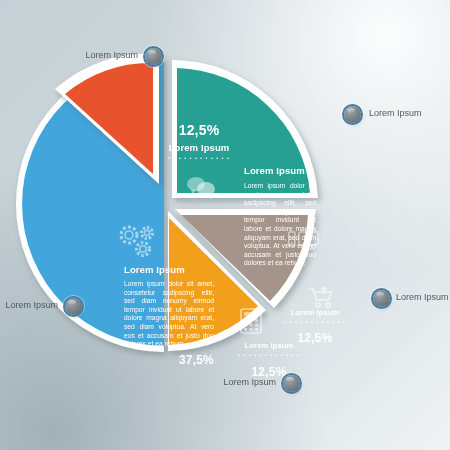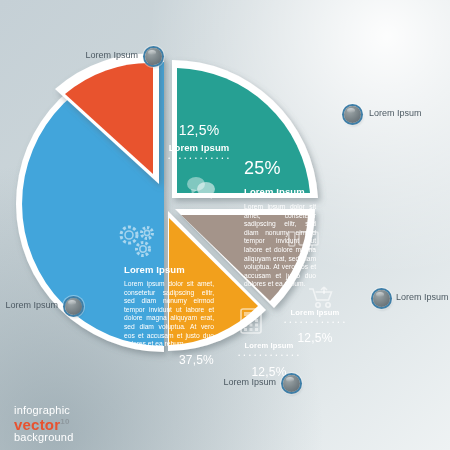--- a/index.html
+++ b/index.html
@@ -14,21 +14,21 @@
       radial-gradient(circle at 86% 8%, rgba(255,255,255,0.95) 0%, rgba(255,255,255,0.0) 42%),
       radial-gradient(circle at 12% 96%, rgba(120,140,150,0.55) 0%, rgba(120,140,150,0.0) 46%),
       linear-gradient(135deg,#c5d0d6 0%,#cbd5d9 28%,#d6dee1 58%,#e4eaec 82%,#eef2f3 100%);
   }
   
   #pie{position:absolute;left:12px;top:46px;width:315px;height:320px;}
   #pie svg{display:block;overflow:visible;}
 
   
   .slice-txt{position:absolute;color:#ffffff;pointer-events:none;}
-  .pct{font-size:17px;letter-spacing:.2px;}
+  .pct{font-size:17px;letter-spacing:.2px;font-weight:bold;}
   .pct-sm{font-size:12px;}
   .head{font-size:9.5px;font-weight:bold;letter-spacing:.1px;}
   .head-sm{font-size:7.6px;}
   .body{font-size:6.7px;line-height:8.6px;text-align:justify;}
   .dots{font-size:5px;letter-spacing:1.1px;line-height:5px;}
 
   
   #red-block{left:148px;top:76px;width:78px;text-align:center;}
   #red-block .pct{font-size:14px;}
   
@@ -146,21 +146,20 @@
       <div class="dots" style="margin-top:3px">• • • • • • • • • • • •</div>
     </div>
     <svg class="icon-svg" style="left:174px;top:128px" width="30" height="26" viewBox="0 0 30 26">
       <ellipse cx="10" cy="10" rx="9" ry="7" fill="#ffffff" fill-opacity="0.42"></ellipse>
       <path d="M5 15 l1 5 l5 -4 z" fill="#ffffff" fill-opacity="0.42"></path>
       <ellipse cx="20" cy="15" rx="9" ry="7" fill="#ffffff" fill-opacity="0.55"></ellipse>
       <path d="M24 20 l2 5 l-6 -3 z" fill="#ffffff" fill-opacity="0.55"></path>
     </svg>
 
     <div class="slice-txt" id="teal-block">
-      <div class="pct">25%</div>
       <div class="head">Lorem Ipsum</div>
       <div class="body">Lorem ipsum dolor sit amet, consetetur sadipscing elitr, sed diam nonumy eirmod tempor invidunt ut labore et dolore magna aliquyam erat, sed diam voluptua. At vero eos et accusam et justo duo dolores et ea rebum.</div>
     </div>
     <svg class="icon-svg" style="left:296px;top:238px" width="28" height="26" viewBox="0 0 28 26">
       <g fill="none" stroke="#ffffff" stroke-opacity="0.6" stroke-width="1.6">
         <path d="M1 5 h4 l3.5 11 h12 l3 -8 h-16"></path>
         <circle cx="10" cy="21" r="2.2"></circle>
         <circle cx="20" cy="21" r="2.2"></circle>
         <path d="M16 10 v-7 M16 3 l-3 3 M16 3 l3 3"></path>
       </g>
@@ -228,19 +227,14 @@
 
   <div class="pin" style="left:373px;top:290px"></div>
   <div class="callout" style="left:396px;top:292px">Lorem Ipsum</div>
 
   <div class="pin" style="left:283px;top:375px"></div>
   <div class="callout right" style="left:198px;top:377px;width:78px">Lorem Ipsum</div>
 
   <div class="pin" style="left:65px;top:298px"></div>
   <div class="callout right" style="left:-20px;top:300px;width:78px">Lorem Ipsum</div>
 
-  <div id="brand">
-    <div class="l1">infographic</div>
-    <div class="l2"><span>vector</span><sup>10</sup></div>
-    <div class="l3">background</div>
-  </div>
 
 </div>
 
 </body></html>

